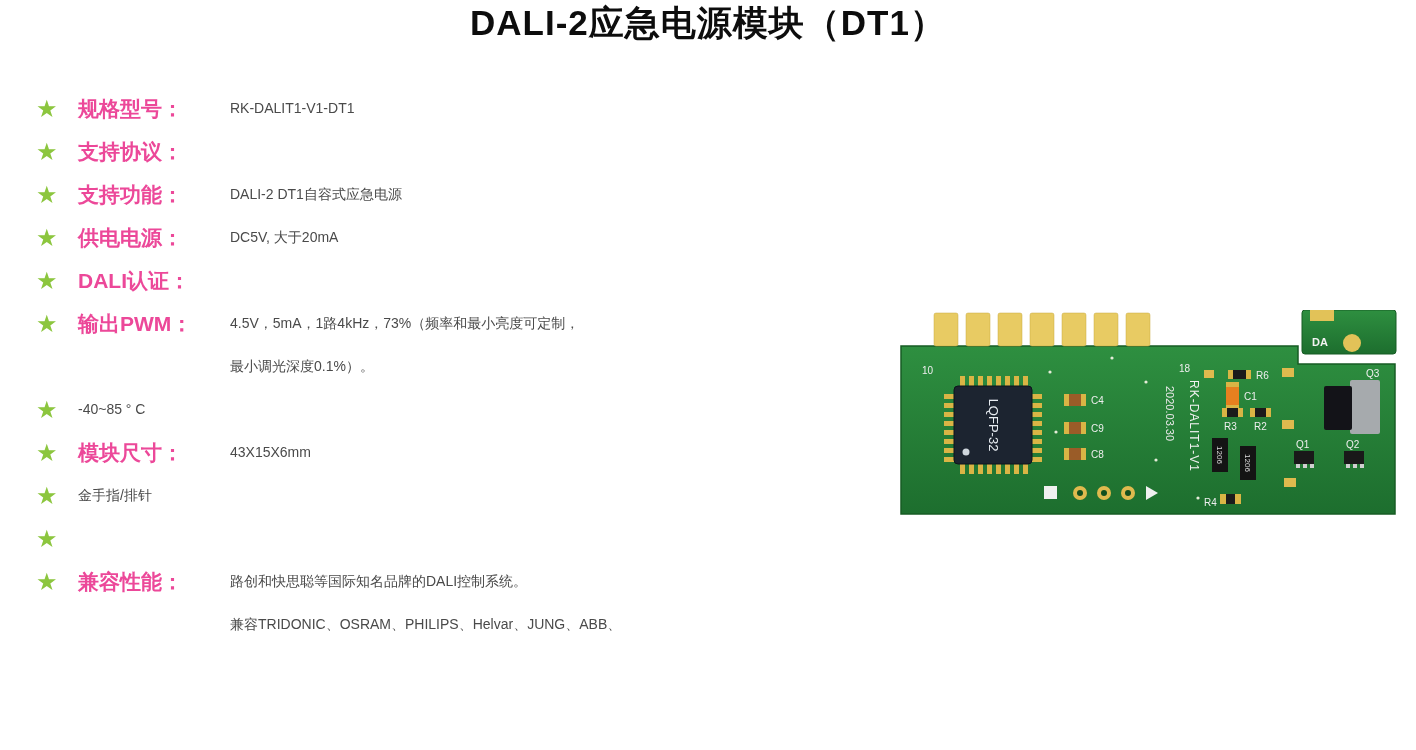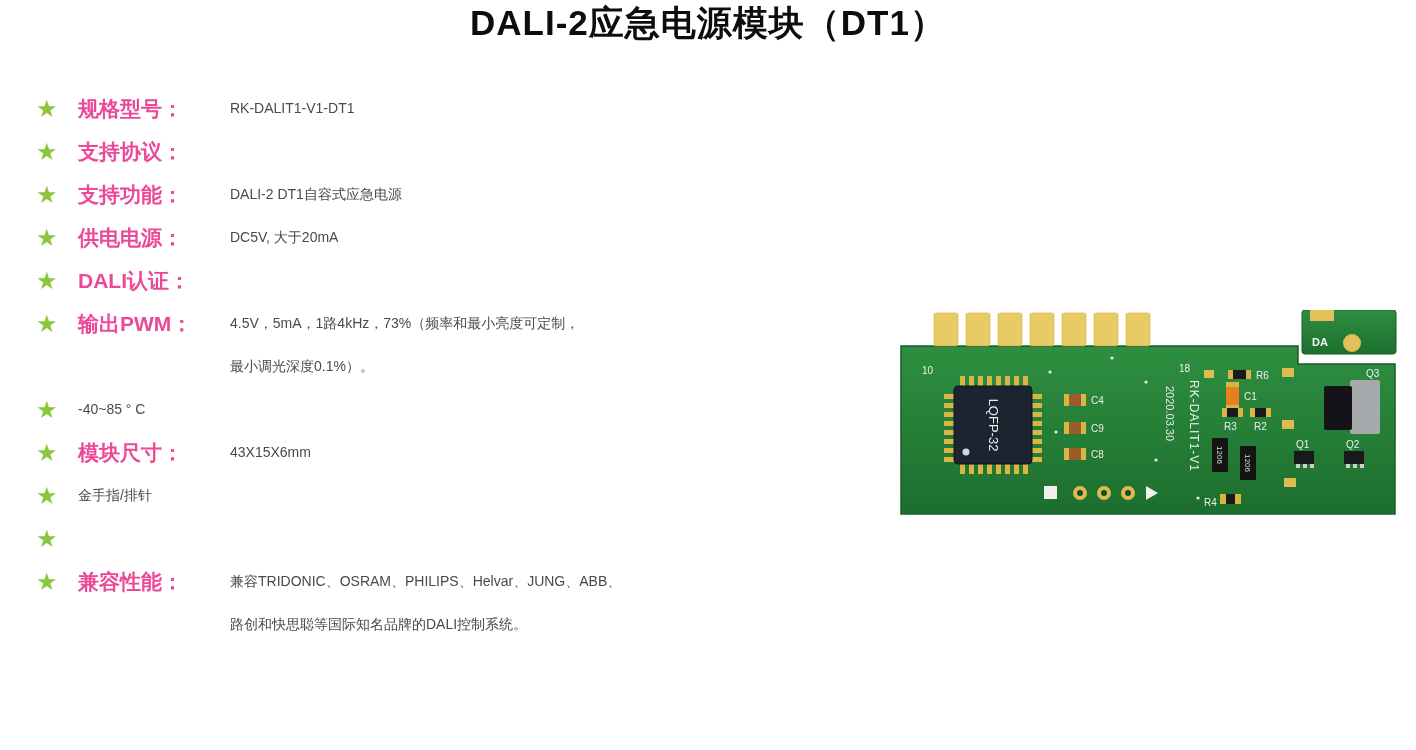--- a/index.html
+++ b/index.html
@@ -120,22 +120,22 @@
     </div>
 
     <div class="spec-row">
       <span class="star">★</span>
     </div>
 
     <div class="spec-row">
       <span class="star">★</span>
       <span class="label">兼容性能：</span>
       <div class="value">
+        <div class="line">路创和快思聪等国际知名品牌的DALI控制系统。</div>
         <div class="line">兼容TRIDONIC、OSRAM、PHILIPS、Helvar、JUNG、ABB、</div>
-        <div class="line">路创和快思聪等国际知名品牌的DALI控制系统。</div>
       </div>
     </div>
 
   </div>
 
   <div class="pcb-wrap">
     <svg width="500" height="212" viewBox="0 0 500 212">
       <defs>
         <linearGradient id="boardGrad" x1="0" y1="0" x2="0" y2="1">
           <stop offset="0" stop-color="#2e8f40"></stop>

